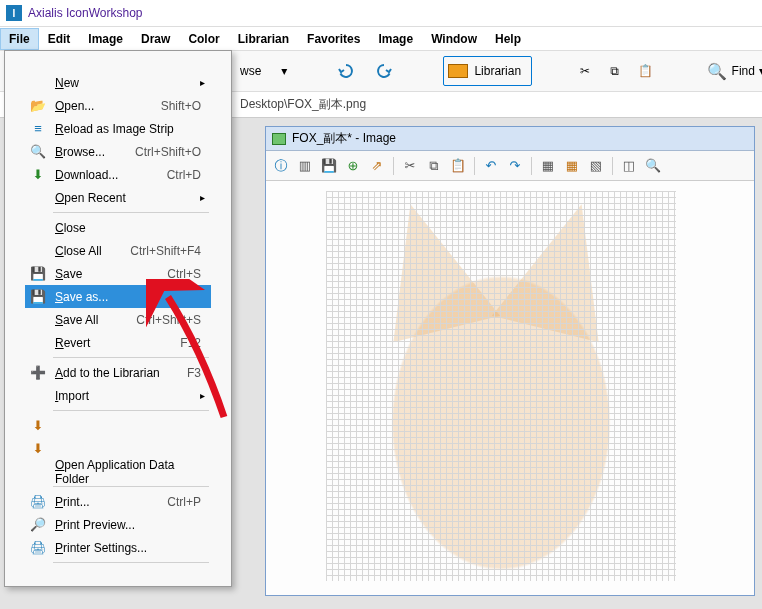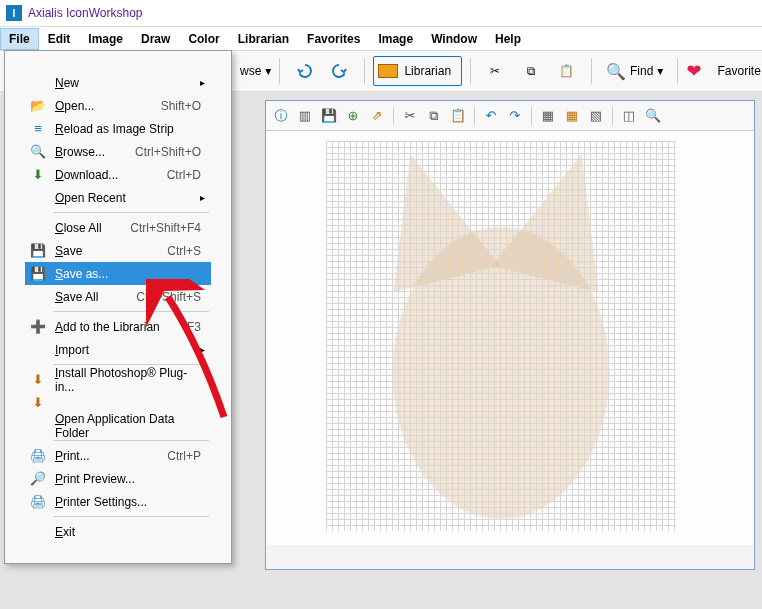--- a/index.html
+++ b/index.html
@@ -10,21 +10,21 @@
 .titlebar { height: 26px; background: #fff; display: flex; align-items: center; padding: 0 6px; gap: 6px; }
 .titlebar .logo { width: 16px; height: 16px; background: #1a7ab8; display: inline-flex; align-items: center; justify-content: center; color: #fff; font-weight: bold; font-size: 10px; }
 .titlebar .title-text { color: #4c1d95; }
 
 
 .menubar { height: 24px; background: #fff; display: flex; align-items: center; border-top: 1px solid #ddd; font-weight: bold; }
 .menubar .menu-item { padding: 4px 9px; cursor: default; }
 .menubar .menu-item.active { background: #cce4f7; border: 1px solid #99c9ef; padding: 3px 8px; }
 
 
-.toolbar { height: 42px; background: #f8f8f8; border-top: 1px solid #ddd; border-bottom: 1px solid #ddd; display: flex; align-items: center; padding-left: 240px; gap: 4px; }
+.toolbar { height: 42px; background: #f8f8f8; border-top: 1px solid #ddd; border-bottom: 1px solid #ddd; display: flex; align-items: center; padding-left: 240px; gap: 20px; }
 .tool-btn { width: 32px; height: 32px; display: inline-flex; align-items: center; justify-content: center; border-radius: 2px; cursor: pointer; }
 .tool-sep { width: 1px; height: 26px; background: #ccc; margin: 0 4px; }
 .librarian-btn { height: 30px; border: 1px solid #0078d4; padding: 0 10px 0 4px; display: flex; align-items: center; gap: 6px; border-radius: 2px; }
 .librarian-btn .lib-icon { width: 20px; height: 14px; background: #f0a020; border: 1px solid #a06000; }
 .find-btn { display: flex; align-items: center; gap: 4px; padding: 0 6px; }
 .heart-icon { color: #e61b4c; font-size: 18px; }
 
 
 .addrbar { height: 26px; border-bottom: 1px solid #ccc; display: flex; align-items: center; padding-left: 240px; background: #fff; }
 .addrbar .path-text { color: #444; }
@@ -116,23 +116,30 @@
     <div class="find-btn">
       <span style="color:#1a7ab8;font-size:16px">🔍</span>
       <span>Find</span>
       <span>▾</span>
     </div>
     <div class="tool-sep"></div>
     <span class="heart-icon">❤</span>
     <span style="margin-left:12px;">Favorite</span>
   </div>
 
+  <div class="addrbar">
+    <span class="path-text">Desktop\FOX_副本.png</span>
+  </div>
 
   <div class="work-area">
     <div class="doc-window">
+      <div class="doc-title">
+        <span class="img-icon"></span>
+        <span>FOX_副本* - Image</span>
+      </div>
       <div class="doc-toolbar">
         <span class="dtb" style="color:#1a7ab8">ⓘ</span>
         <span class="dtb">▥</span>
         <span class="dtb" style="color:#8a3ab8">💾</span>
         <span class="dtb" style="color:#2a8a2a">⊕</span>
         <span class="dtb" style="color:#c07010">⇗</span>
         <span style="width:1px;height:18px;background:#ccc;margin:0 3px"></span>
         <span class="dtb">✂</span>
         <span class="dtb">⧉</span>
         <span class="dtb">📋</span>
@@ -182,52 +189,60 @@
         <span class="shortcut">Ctrl+D</span>
       </div>
       <div class="menu-row">
         <span class="micon "></span>
         <span><span class="u">O</span>pen Recent</span>
         <span class="arrow">▸</span>
       </div>
       <div class="menu-row sep"></div>
       <div class="menu-row">
         <span class="micon "></span>
+        <span><span class="u">C</span>lose</span>
+      </div>
+      <div class="menu-row">
+        <span class="micon "></span>
         <span><span class="u">C</span>lose All</span>
         <span class="shortcut">Ctrl+Shift+F4</span>
       </div>
       <div class="menu-row">
         <span class="micon col-purple">💾</span>
         <span><span class="u">S</span>ave</span>
         <span class="shortcut">Ctrl+S</span>
       </div>
       <div class="menu-row selected">
         <span class="micon col-purple">💾</span>
         <span><span class="u">S</span>ave as...</span>
       </div>
       <div class="menu-row">
         <span class="micon "></span>
         <span><span class="u">S</span>ave All</span>
         <span class="shortcut">Ctrl+Shift+S</span>
       </div>
+      <div class="menu-row">
+        <span class="micon "></span>
+        <span><span class="u">R</span>evert</span>
+        <span class="shortcut">F12</span>
+      </div>
       <div class="menu-row sep"></div>
       <div class="menu-row">
         <span class="micon col-green">➕</span>
         <span><span class="u">A</span>dd to the Librarian</span>
         <span class="shortcut">F3</span>
       </div>
       <div class="menu-row">
         <span class="micon "></span>
         <span><span class="u">I</span>mport</span>
         <span class="arrow">▸</span>
       </div>
       <div class="menu-row sep"></div>
       <div class="menu-row">
         <span class="micon col-orange">⬇</span>
-        <span><span class="u">I</span>nstall Photoshop® Plug-in...</span>
       </div>
       <div class="menu-row">
         <span class="micon col-orange">⬇</span>
       </div>
       <div class="menu-row">
         <span class="micon "></span>
         <span><span class="u">O</span>pen Application Data Folder</span>
       </div>
       <div class="menu-row sep"></div>
       <div class="menu-row">
@@ -237,24 +252,20 @@
       </div>
       <div class="menu-row">
         <span class="micon col-blue">🔎</span>
         <span><span class="u">P</span>rint Preview...</span>
       </div>
       <div class="menu-row">
         <span class="micon col-blue">🖨</span>
         <span><span class="u">P</span>rinter Settings...</span>
       </div>
       <div class="menu-row sep"></div>
-      <div class="menu-row">
-        <span class="micon "></span>
-        <span><span class="u">E</span>xit</span>
-      </div>
     </div>
 
   <svg class="red-arrow" width="100" height="150">
     <defs>
         <marker id="ah" markerWidth="12" markerHeight="12" refX="2" refY="5" orient="auto">
       <path d="M0,0 L12,5 L0,10 L3,5 Z" fill="#e01020"></path>
     </marker>
       </defs>
     <path d="M78,138 Q55,70 22,18" stroke="#e01020" stroke-width="7" fill="none" marker-end="url(#ah)"></path>
   </svg>

